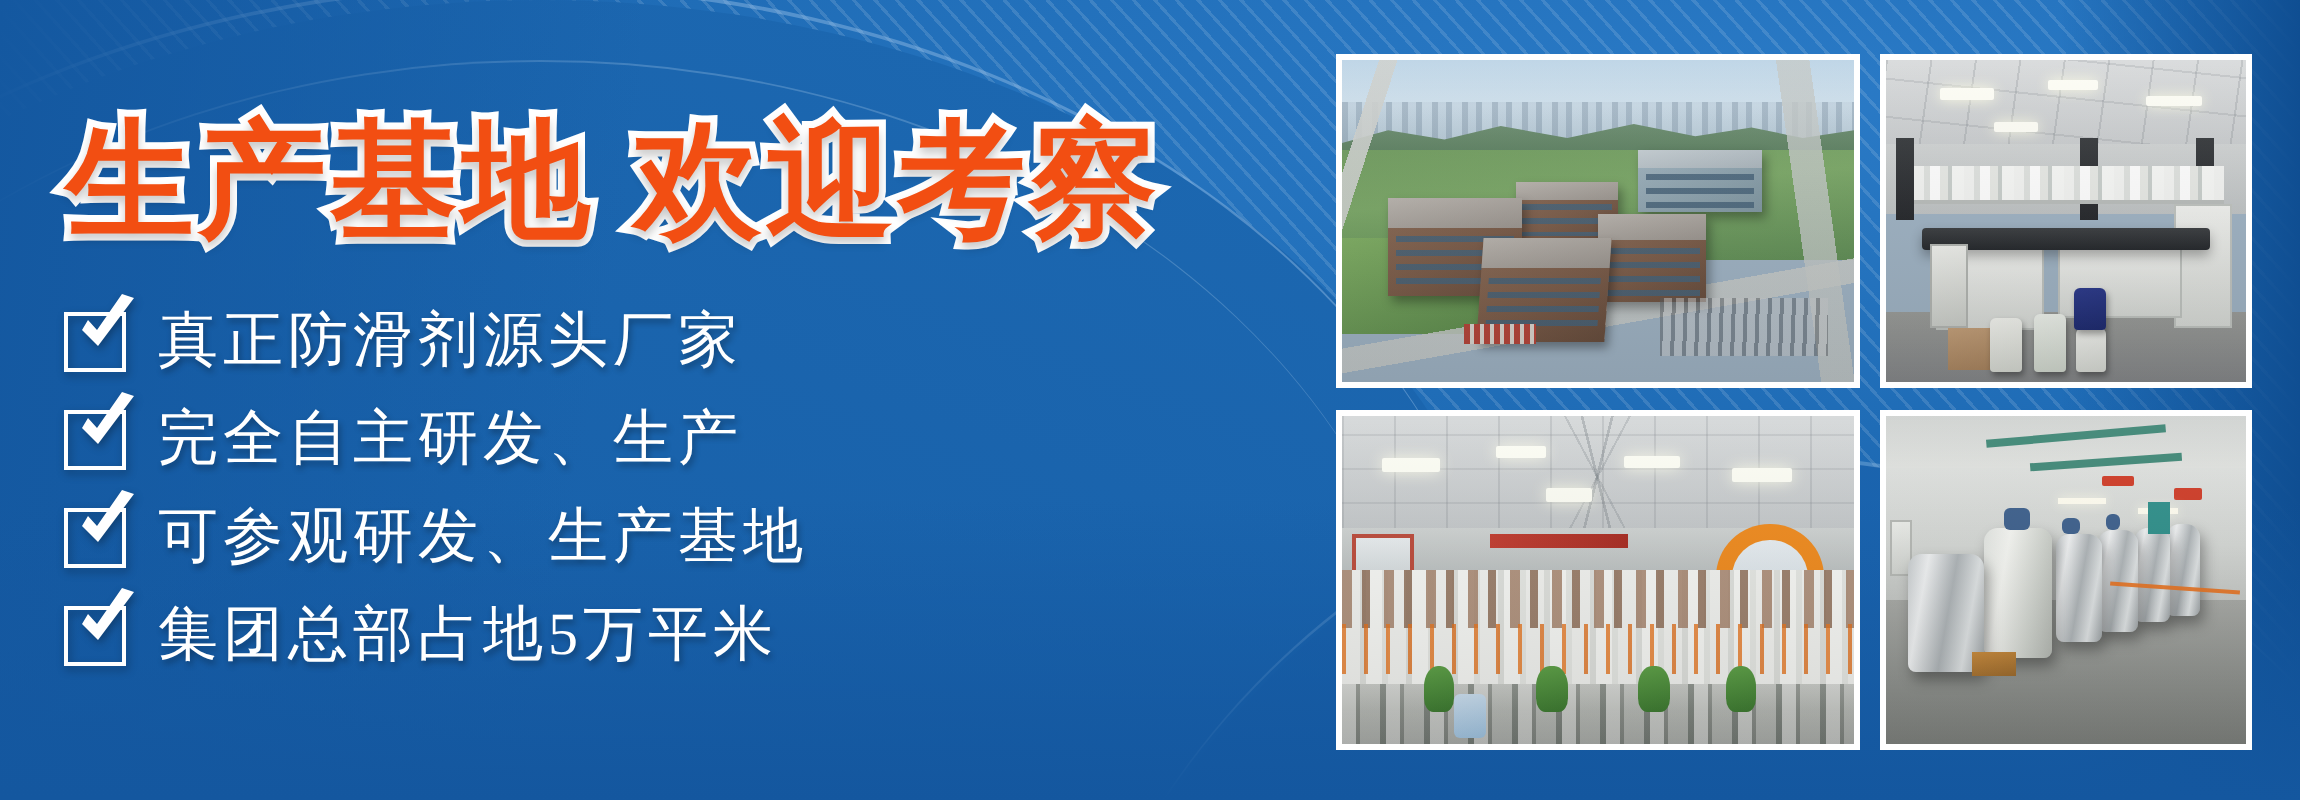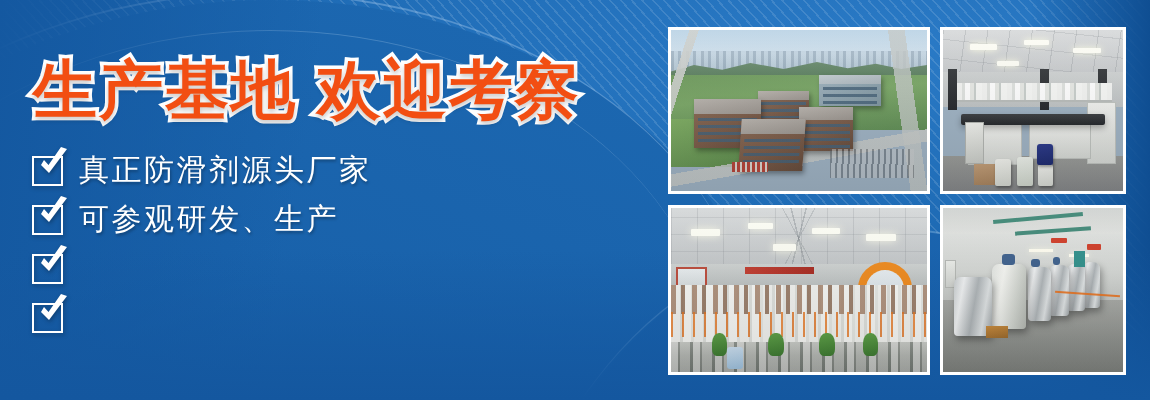--- a/index.html
+++ b/index.html
@@ -349,37 +349,39 @@
         </span>
         <span class="btext">真正防滑剂源头厂家</span>
       </div>
 
       <div class="bullet">
         <span class="cbox">
           <svg class="tick" viewBox="0 0 34 34">
             <path d="M5 19 L13 27 L31 3 L25 1 L12.5 19 L8 14 Z" fill="#ffffff"></path>
           </svg>
         </span>
-        <span class="btext">可参观研发、生产</span>
+        <span class="btext">完全自主研发、生产</span>
       </div>
 
       <div class="bullet">
         <span class="cbox">
           <svg class="tick" viewBox="0 0 34 34">
             <path d="M5 19 L13 27 L31 3 L25 1 L12.5 19 L8 14 Z" fill="#ffffff"></path>
           </svg>
         </span>
+        <span class="btext">可参观研发、生产基地</span>
       </div>
 
       <div class="bullet">
         <span class="cbox">
           <svg class="tick" viewBox="0 0 34 34">
             <path d="M5 19 L13 27 L31 3 L25 1 L12.5 19 L8 14 Z" fill="#ffffff"></path>
           </svg>
         </span>
+        <span class="btext">集团总部占地5万平米</span>
       </div>
 
     </div>
   </div>
 
   <div class="grid">
 
     <div class="photo p1">
       <div class="scene">
         <div class="sky"></div>

